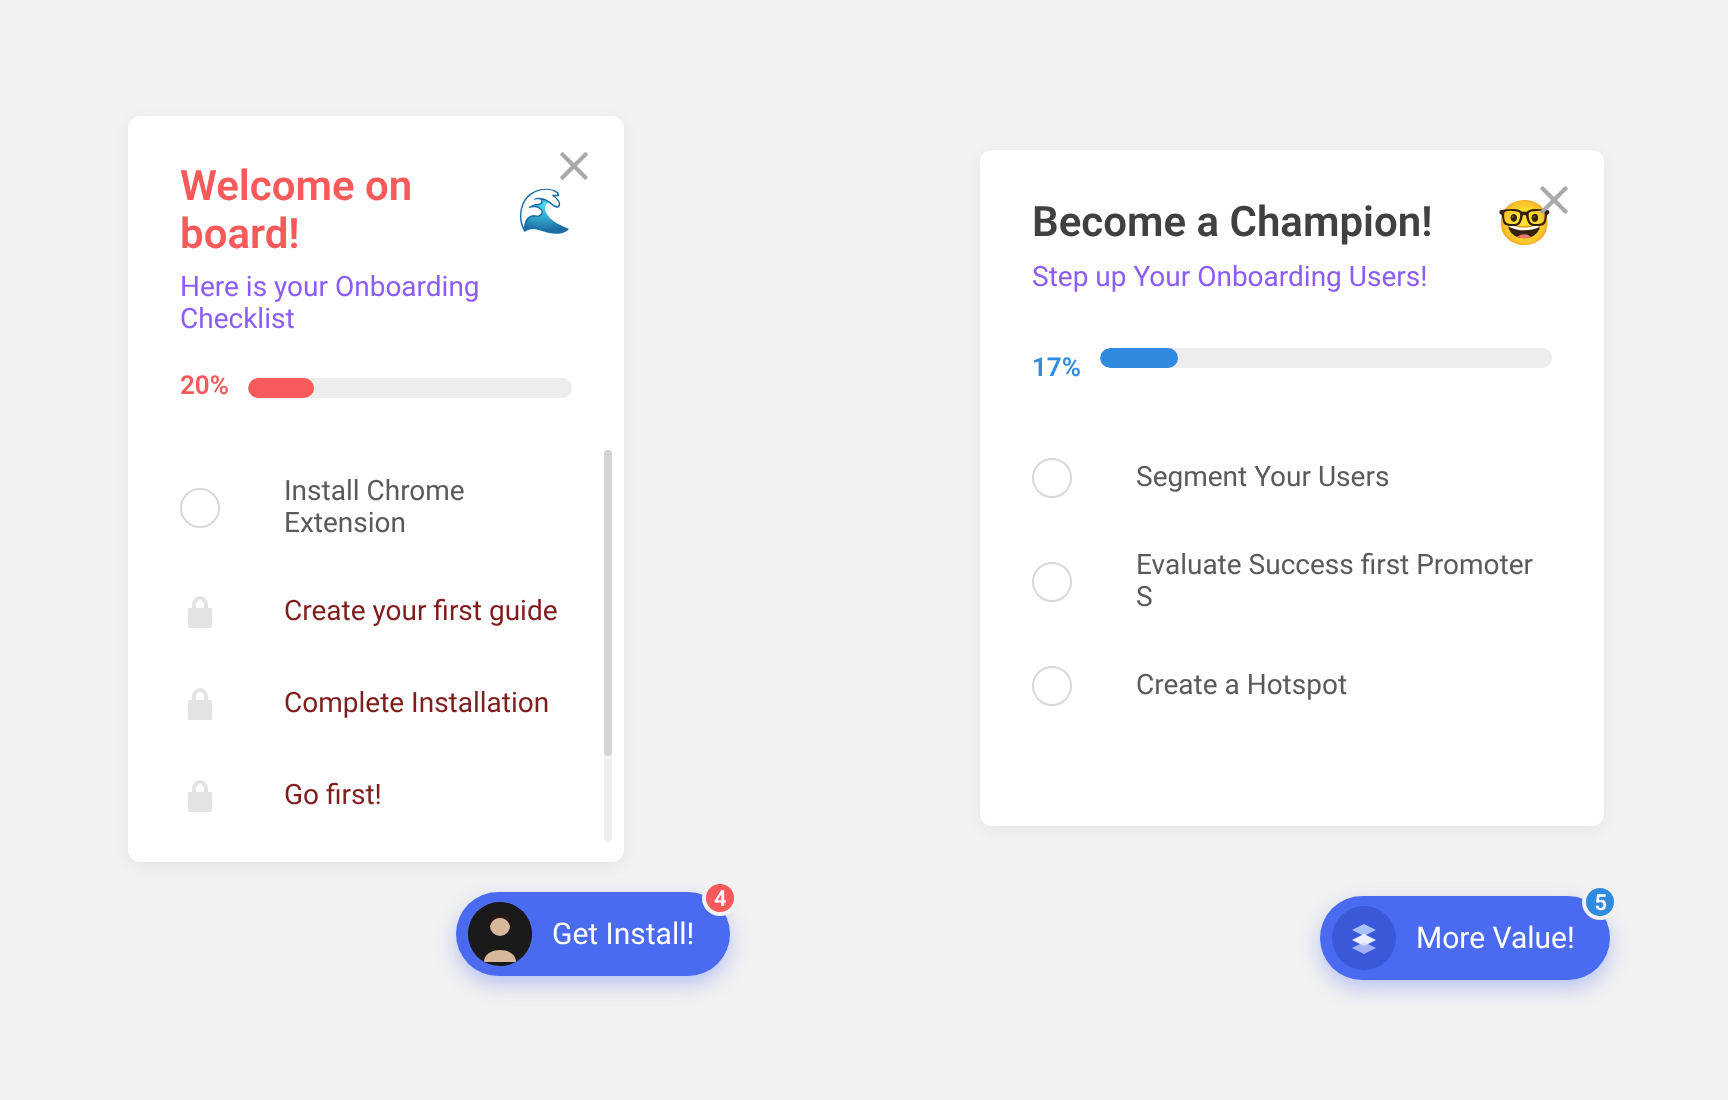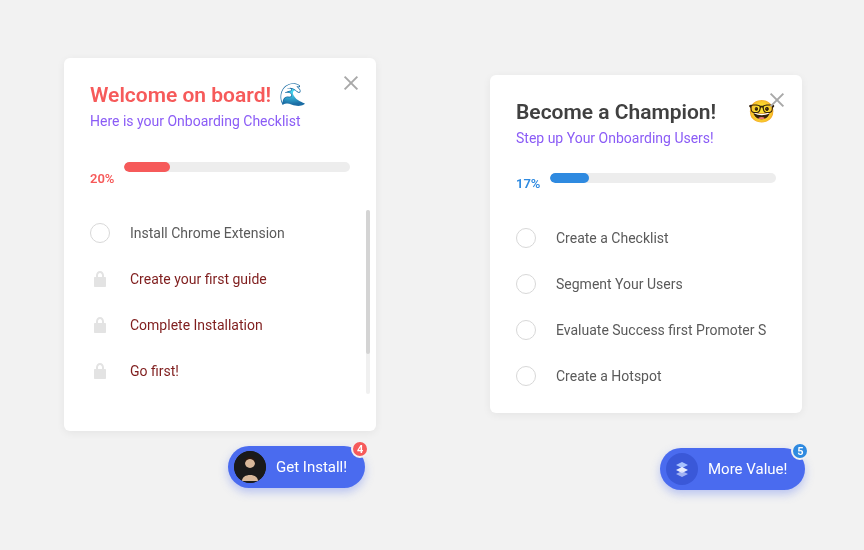--- a/index.html
+++ b/index.html
@@ -18,21 +18,21 @@
     .card {
       position: absolute;
       background: #ffffff;
       border-radius: 6px;
       box-shadow: 0 2px 8px rgba(0,0,0,0.06);
       padding: 24px 26px 20px 26px;
     }
     .card-left {
       left: 64px;
       top: 58px;
-      width: 312px;
+      width: 248px;
       height: 373px;
     }
     .card-right {
       left: 490px;
       top: 75px;
       width: 312px;
       height: 338px;
     }
     .close-btn {
       position: absolute;
@@ -74,21 +74,21 @@
     .progress-row {
       display: flex;
       align-items: center;
       gap: 10px;
       margin-bottom: 24px;
     }
     .progress-pct {
       font-size: 13px;
       font-weight: 600;
     }
-    .pct-red { color: #f65a5a; margin-top: 24px; }
+    .pct-red { color: #f65a5a; }
     .pct-blue { color: #2f8ae0; margin-top: 12px; }
     .progress-bar {
       flex: 1;
       height: 10px;
       background: #ededed;
       border-radius: 5px;
       overflow: hidden;
     }
     .progress-fill {
       height: 100%;
@@ -99,21 +99,21 @@
     .items-wrapper {
       position: relative;
     }
     .items {
       list-style: none;
       padding-right: 6px;
     }
     .item {
       display: flex;
       align-items: center;
-      gap: 20px;
+      gap: 32px;
       padding: 13px 0;
     }
     .circle {
       width: 20px;
       height: 20px;
       border: 1.5px solid #d8d8d8;
       border-radius: 50%;
       flex-shrink: 0;
     }
     .lock-icon {
@@ -264,24 +264,20 @@
   </div>
   <div class="subtitle">Step up Your Onboarding Users!</div>
   <div class="progress-row">
     <span class="progress-pct pct-blue">17%</span>
     <div class="progress-bar">
       <div class="progress-fill fill-blue" style="width:17%"></div>
     </div>
   </div>
   <div class="items-wrapper">
     <ul class="items">
-      <li class="item">
-        <span class="circle"></span>
-        <span class="item-label">Create a Checklist</span>
-      </li>
       <li class="item">
         <span class="circle"></span>
         <span class="item-label">Segment Your Users</span>
       </li>
       <li class="item">
         <span class="circle"></span>
         <span class="item-label">Evaluate Success first Promoter S</span>
       </li>
       <li class="item">
         <span class="circle"></span>

